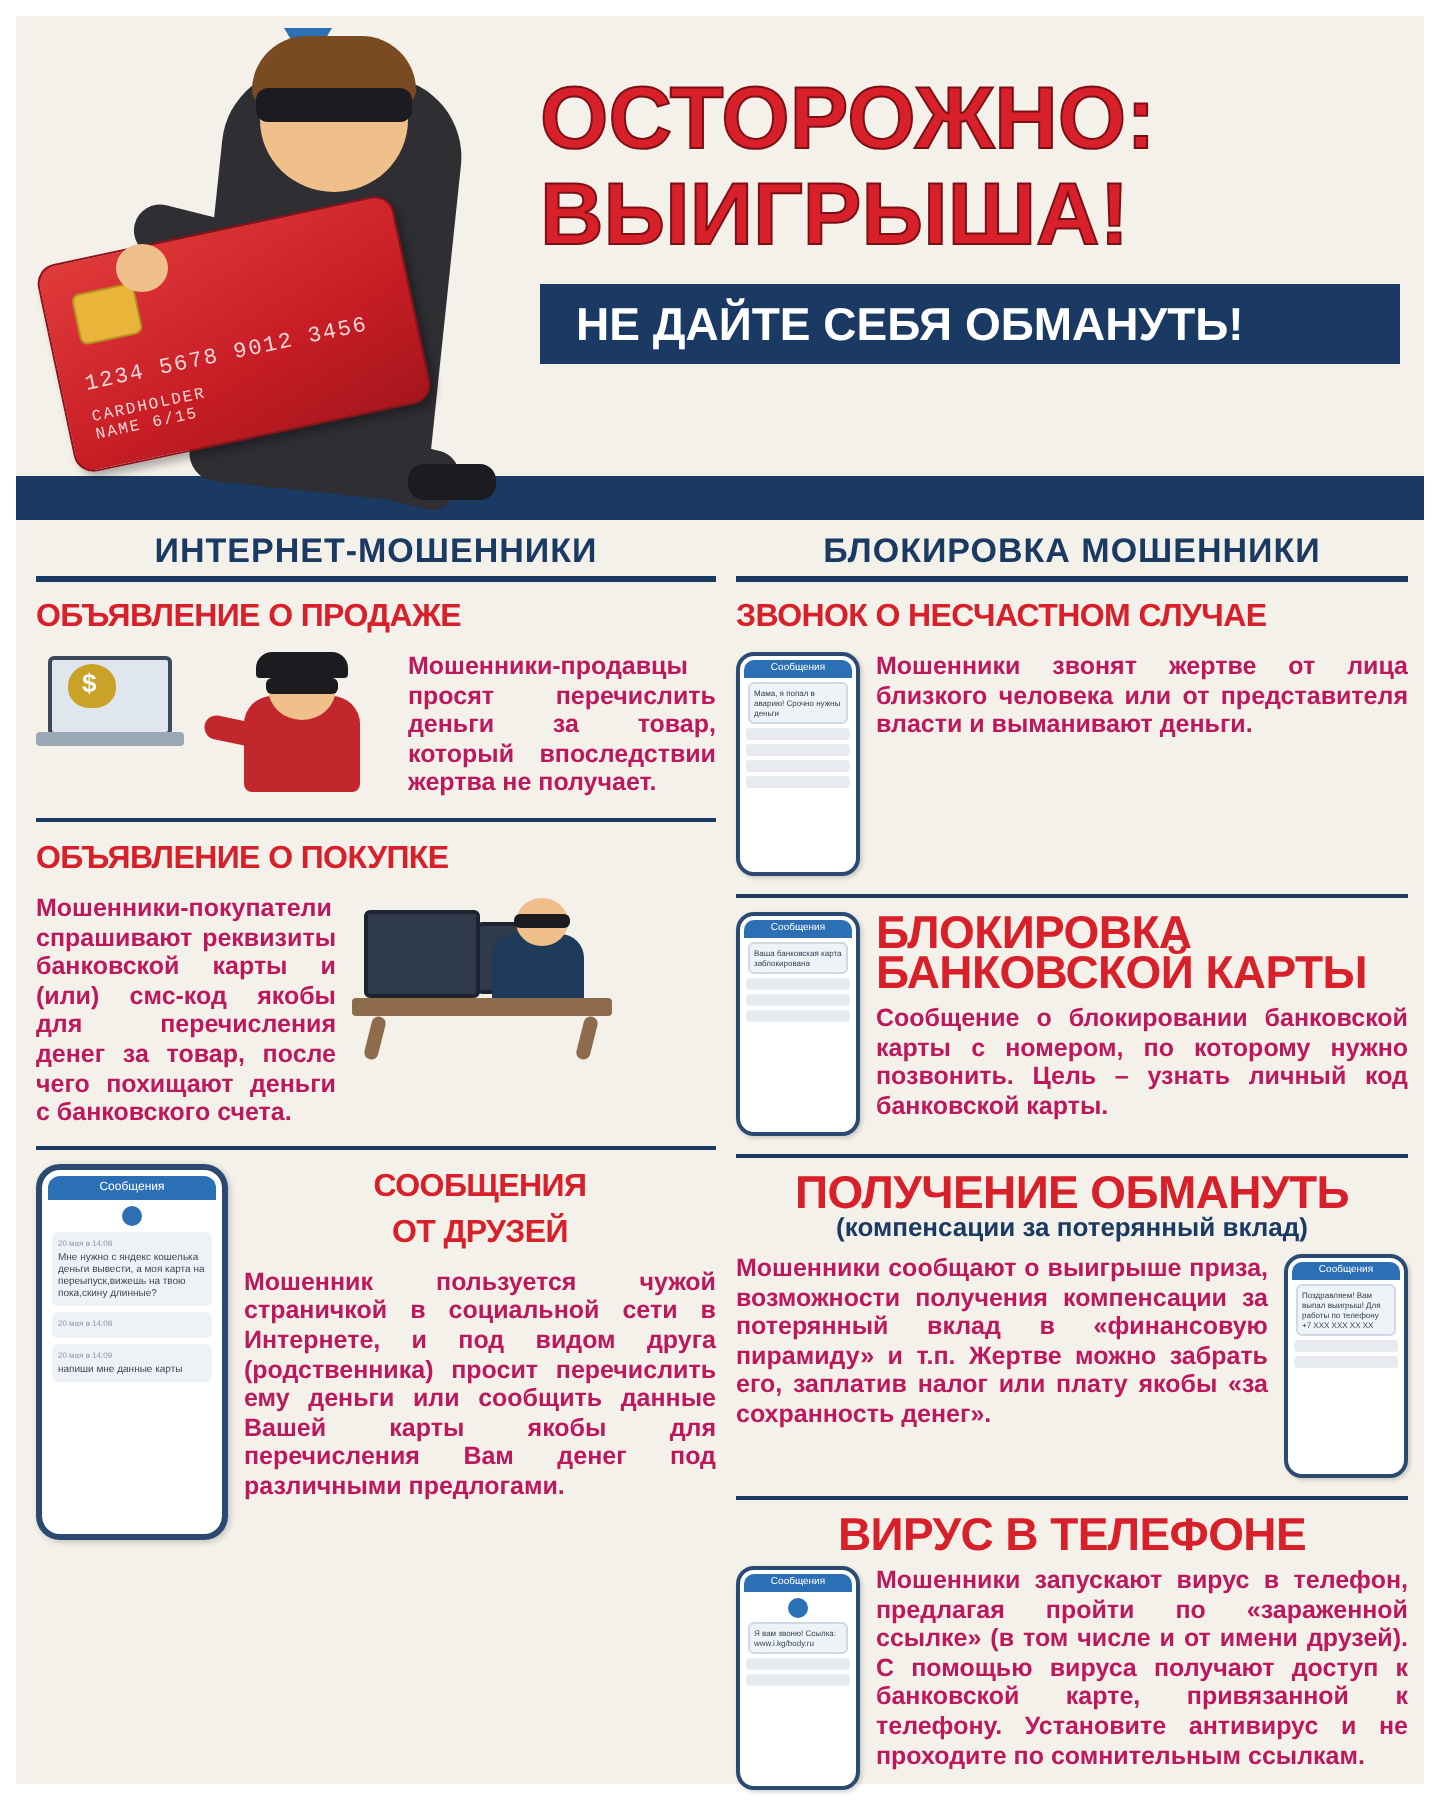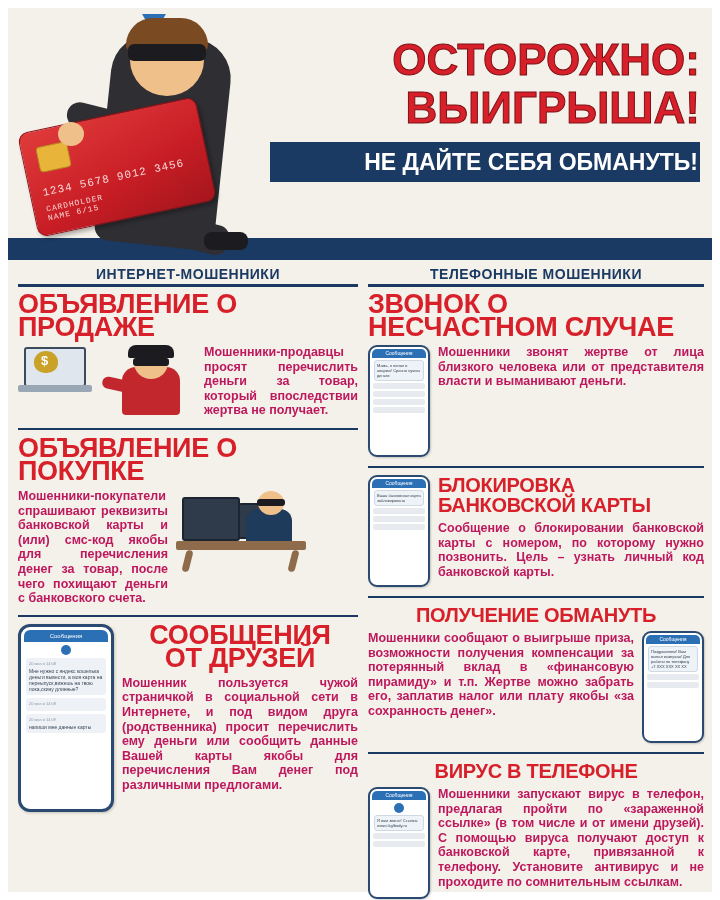--- a/index.html
+++ b/index.html
@@ -22,32 +22,32 @@
   .header{
     position:absolute;left:0;top:0;width:704px;height:252px;
     background:#f4f1ea;
     overflow:hidden;
   }
   .header-stripe{
     position:absolute;left:0;top:230px;width:704px;height:22px;
     background:#1b3a63;
   }
   .title-block{
-    position:absolute;left:262px;top:28px;width:430px;text-align:right;
+    position:absolute;left:262px;top:28px;width:430px;text-align:left;
   }
   .title-line{
     font-weight:bold;color:#d7202a;
     font-size:44px;line-height:48px;letter-spacing:0px;
     -webkit-text-stroke:1px #7a1015;
     font-family:"Liberation Sans", sans-serif;
   }
   .subtitle-bar{
     margin-top:10px;background:#1b3a63;color:#ffffff;
     font-weight:bold;font-size:23px;line-height:40px;
-    padding:0 2px;
+    padding:0 18px;
   }
   
   .thief{position:absolute;left:10px;top:10px;width:260px;height:240px;}
   .card{
     position:absolute;left:8px;top:96px;width:180px;height:104px;
     background:linear-gradient(160deg,#e03b3b 0%,#c81d25 60%,#a5161d 100%);
     border-radius:10px;transform:rotate(-12deg);
     box-shadow:2px 3px 4px rgba(0,0,0,.3);
     border:1px solid #8d1219;
   }
@@ -60,29 +60,29 @@
   .mask{position:absolute;left:110px;top:26px;width:78px;height:17px;background:#1b1b20;border-radius:6px;}
   .arm{position:absolute;left:48px;top:92px;width:90px;height:26px;background:#2e2e33;border-radius:14px;transform:rotate(14deg);}
   .hand{position:absolute;left:40px;top:104px;width:26px;height:24px;background:#f0c08a;border-radius:50%;}
   .leg{position:absolute;left:96px;top:196px;width:116px;height:30px;background:#2e2e33;border-radius:12px;transform:rotate(14deg);}
   .shoe{position:absolute;left:186px;top:214px;width:44px;height:18px;background:#1b1b20;border-radius:8px;}
   .arrowhead{position:absolute;left:124px;top:-4px;width:0;height:0;border-left:12px solid transparent;border-right:12px solid transparent;border-top:20px solid #2b6fb5;}
   
   .col-left{position:absolute;left:10px;top:258px;width:340px;}
   .col-right{position:absolute;left:360px;top:258px;width:336px;}
   .kicker{
-    text-align:center;color:#1b3a63;font-weight:bold;font-size:14px;
+    text-align:center;color:#1b3a63;font-weight:bold;font-size:17px;
     letter-spacing:.5px;margin-bottom:2px;
   }
   .kicker-rule{height:3px;background:#1b3a63;margin:0 0 6px 0;}
   .sec-title{
-    color:#d7202a;font-weight:bold;font-size:27px;line-height:23px;
+    color:#d7202a;font-weight:bold;font-size:16px;line-height:23px;
     letter-spacing:-.3px;
   }
-  .sec-title.small{font-size:20px;line-height:20px;}
+  .sec-title.small{font-size:23px;line-height:20px;}
   .sec-sub{color:#1b3a63;font-weight:bold;font-size:13px;line-height:15px;}
   .body-text{
     font-size:12.5px;line-height:14.6px;font-weight:bold;color:#be185d;
     text-align:justify;
   }
   .divider{height:2px;background:#1b3a63;margin:9px 0 7px 0;}
   .row{display:flex;gap:8px;align-items:flex-start;}
   
   .phone{
     width:62px;height:112px;background:#ffffff;border:2px solid #2b4a72;
@@ -237,21 +237,21 @@
         </div>
         <div style="flex:1">
           <div class="sec-title center">СООБЩЕНИЯ</div>
           <div class="sec-title center">ОТ ДРУЗЕЙ</div>
           <div class="body-text mt6">Мошенник пользуется чужой страничкой в социальной сети в Интернете, и под видом друга (родственника) просит перечислить ему деньги или сообщить данные Вашей карты якобы для перечисления Вам денег под различными предлогами.</div>
         </div>
       </div>
     </div>
 
     <div class="col-right">
-      <div class="kicker">ТЕЛЕФОННЫЕ МОШЕННИКИ</div>
+      <div class="kicker">БЛОКИРОВКА МОШЕННИКИ</div>
       <div class="kicker-rule"></div>
 
       <div>
         <div class="sec-title">ЗВОНОК О НЕСЧАСТНОМ СЛУЧАЕ</div>
         <div class="row mt6">
           <div class="phone">
             <div class="ph-top">Сообщения</div>
             <div class="ph-bubble">Мама, я попал в аварию! Срочно нужны деньги</div>
             <div class="ph-row"></div>
             <div class="ph-row"></div>
@@ -277,20 +277,21 @@
         <div style="flex:1">
           <div class="sec-title small">БЛОКИРОВКА БАНКОВСКОЙ КАРТЫ</div>
           <div class="body-text mt6">Сообщение о блокировании банковской карты с номером, по которому нужно позвонить. Цель – узнать личный код банковской карты.</div>
         </div>
       </div>
 
       <div class="divider"></div>
 
       <div>
         <div class="sec-title small center">ПОЛУЧЕНИЕ ОБМАНУТЬ</div>
+        <div class="sec-sub center">(компенсации за потерянный вклад)</div>
         <div class="row mt6">
           <div class="body-text" style="flex:1">Мошенники сообщают о выигрыше приза, возможности получения компенсации за потерянный вклад в «финансовую пирамиду» и т.п. Жертве можно забрать его, заплатив налог или плату якобы «за сохранность денег».</div>
           <div class="phone">
             <div class="ph-top">Сообщения</div>
             <div class="ph-bubble">Поздравляем! Вам выпал выигрыш! Для работы по телефону +7 ХХХ ХХХ ХХ ХХ</div>
             <div class="ph-row"></div>
             <div class="ph-row"></div>
           </div>
         </div>
       </div>

